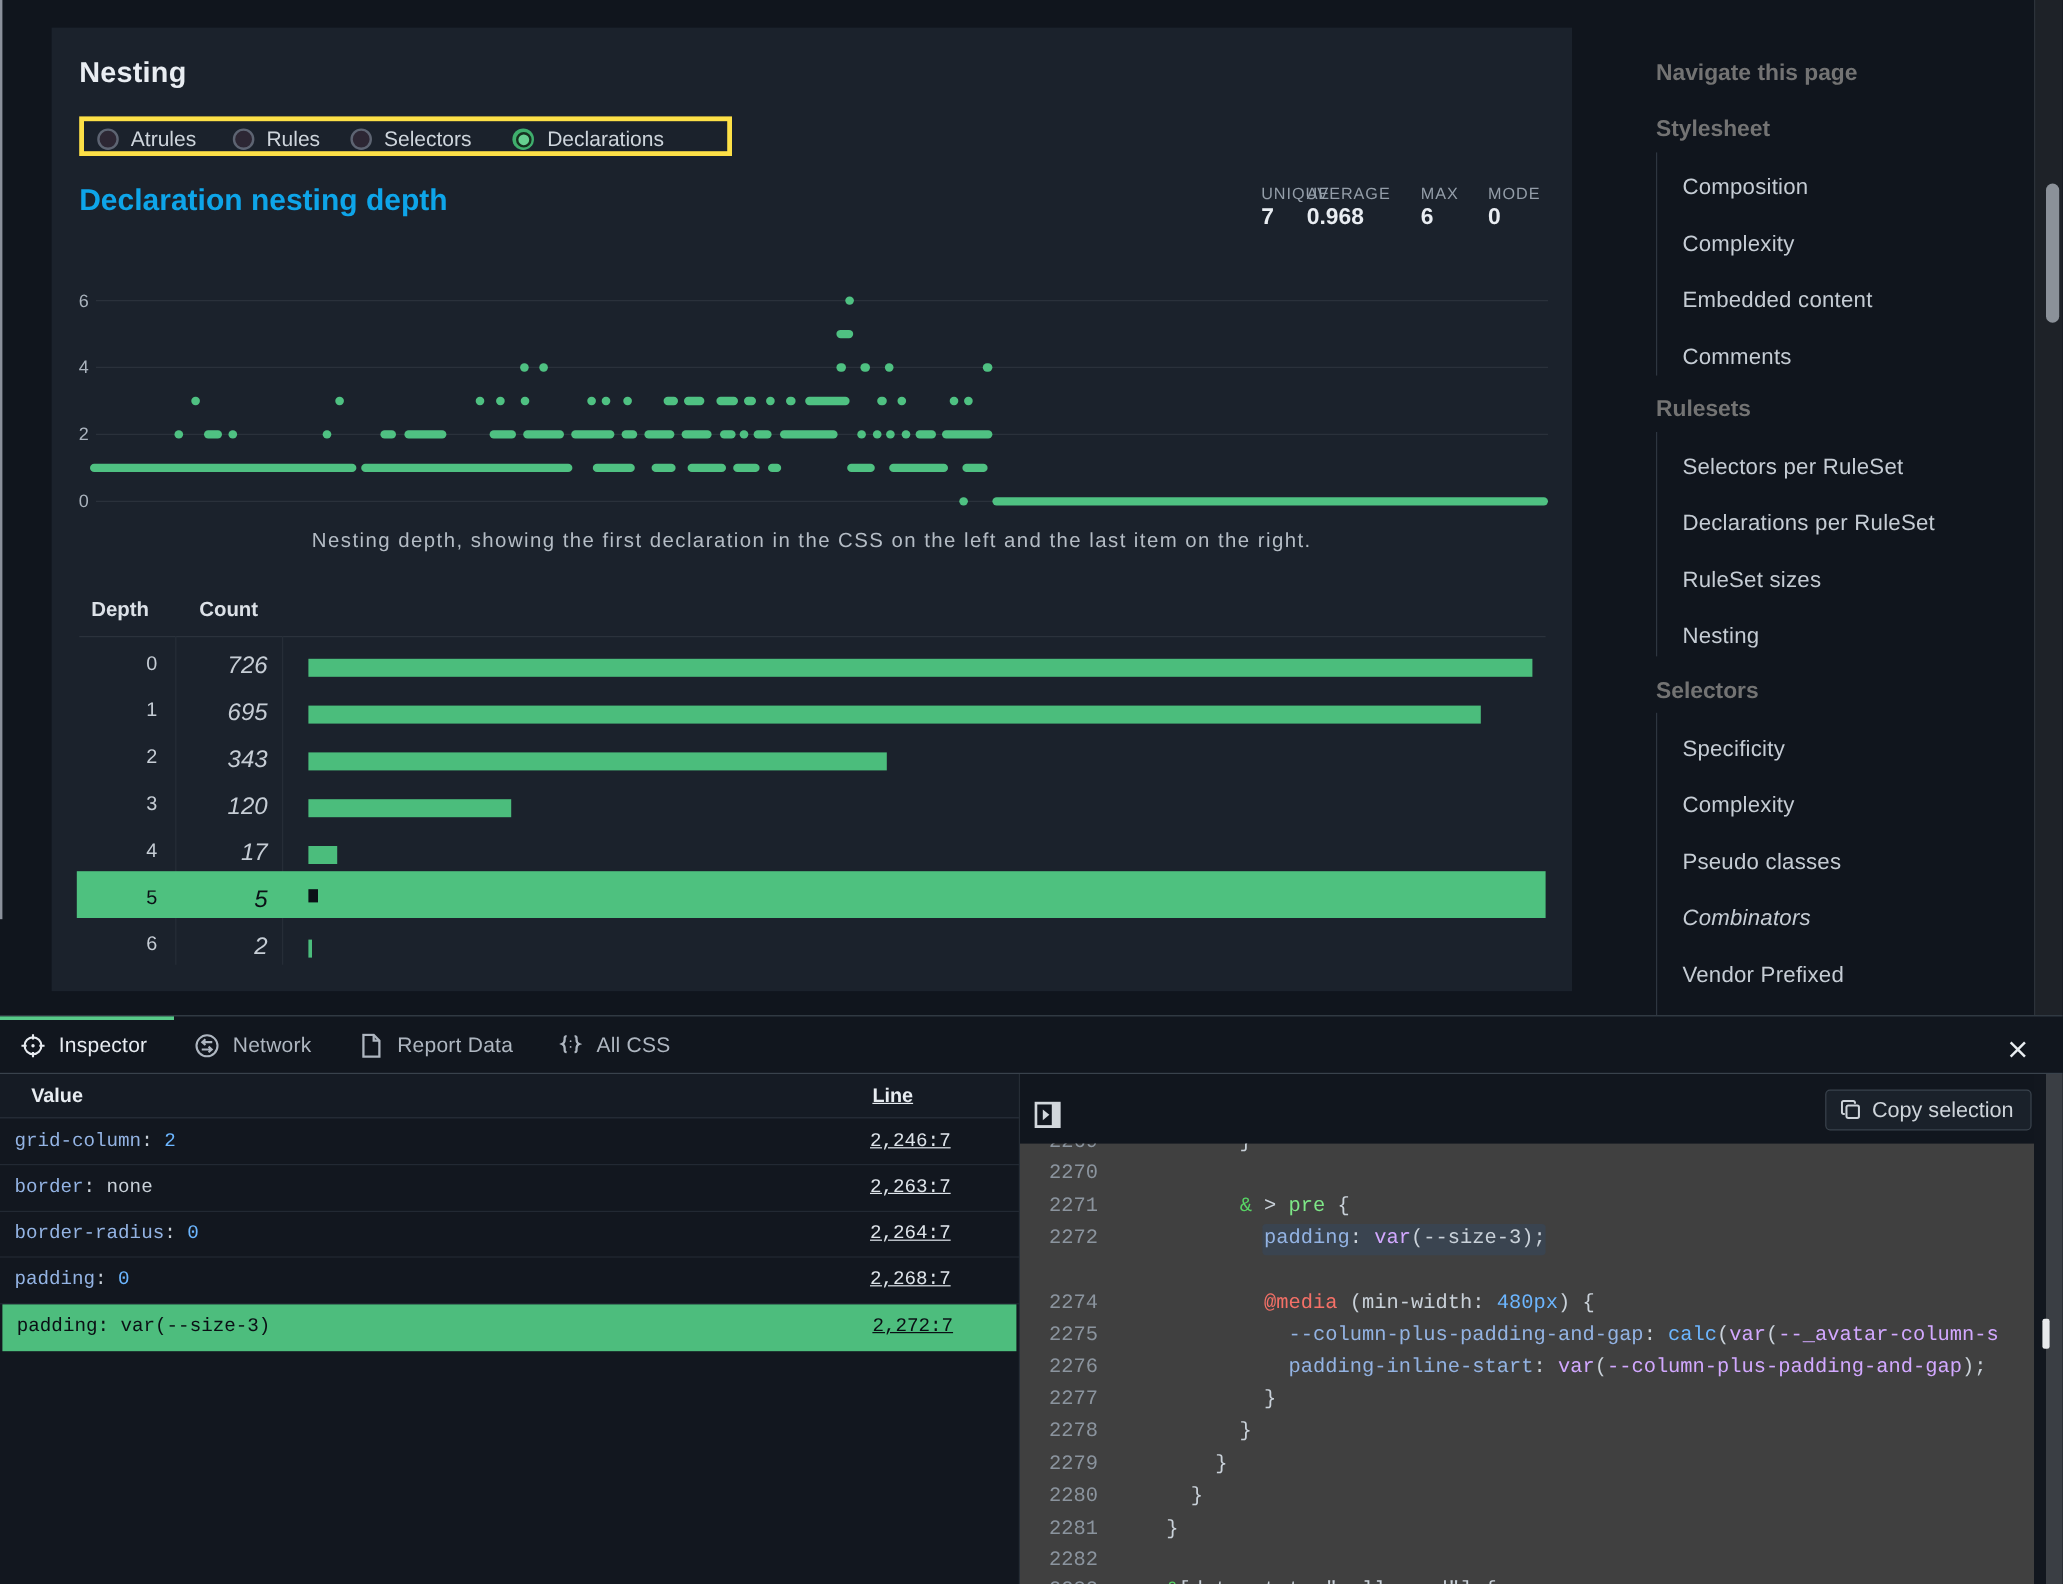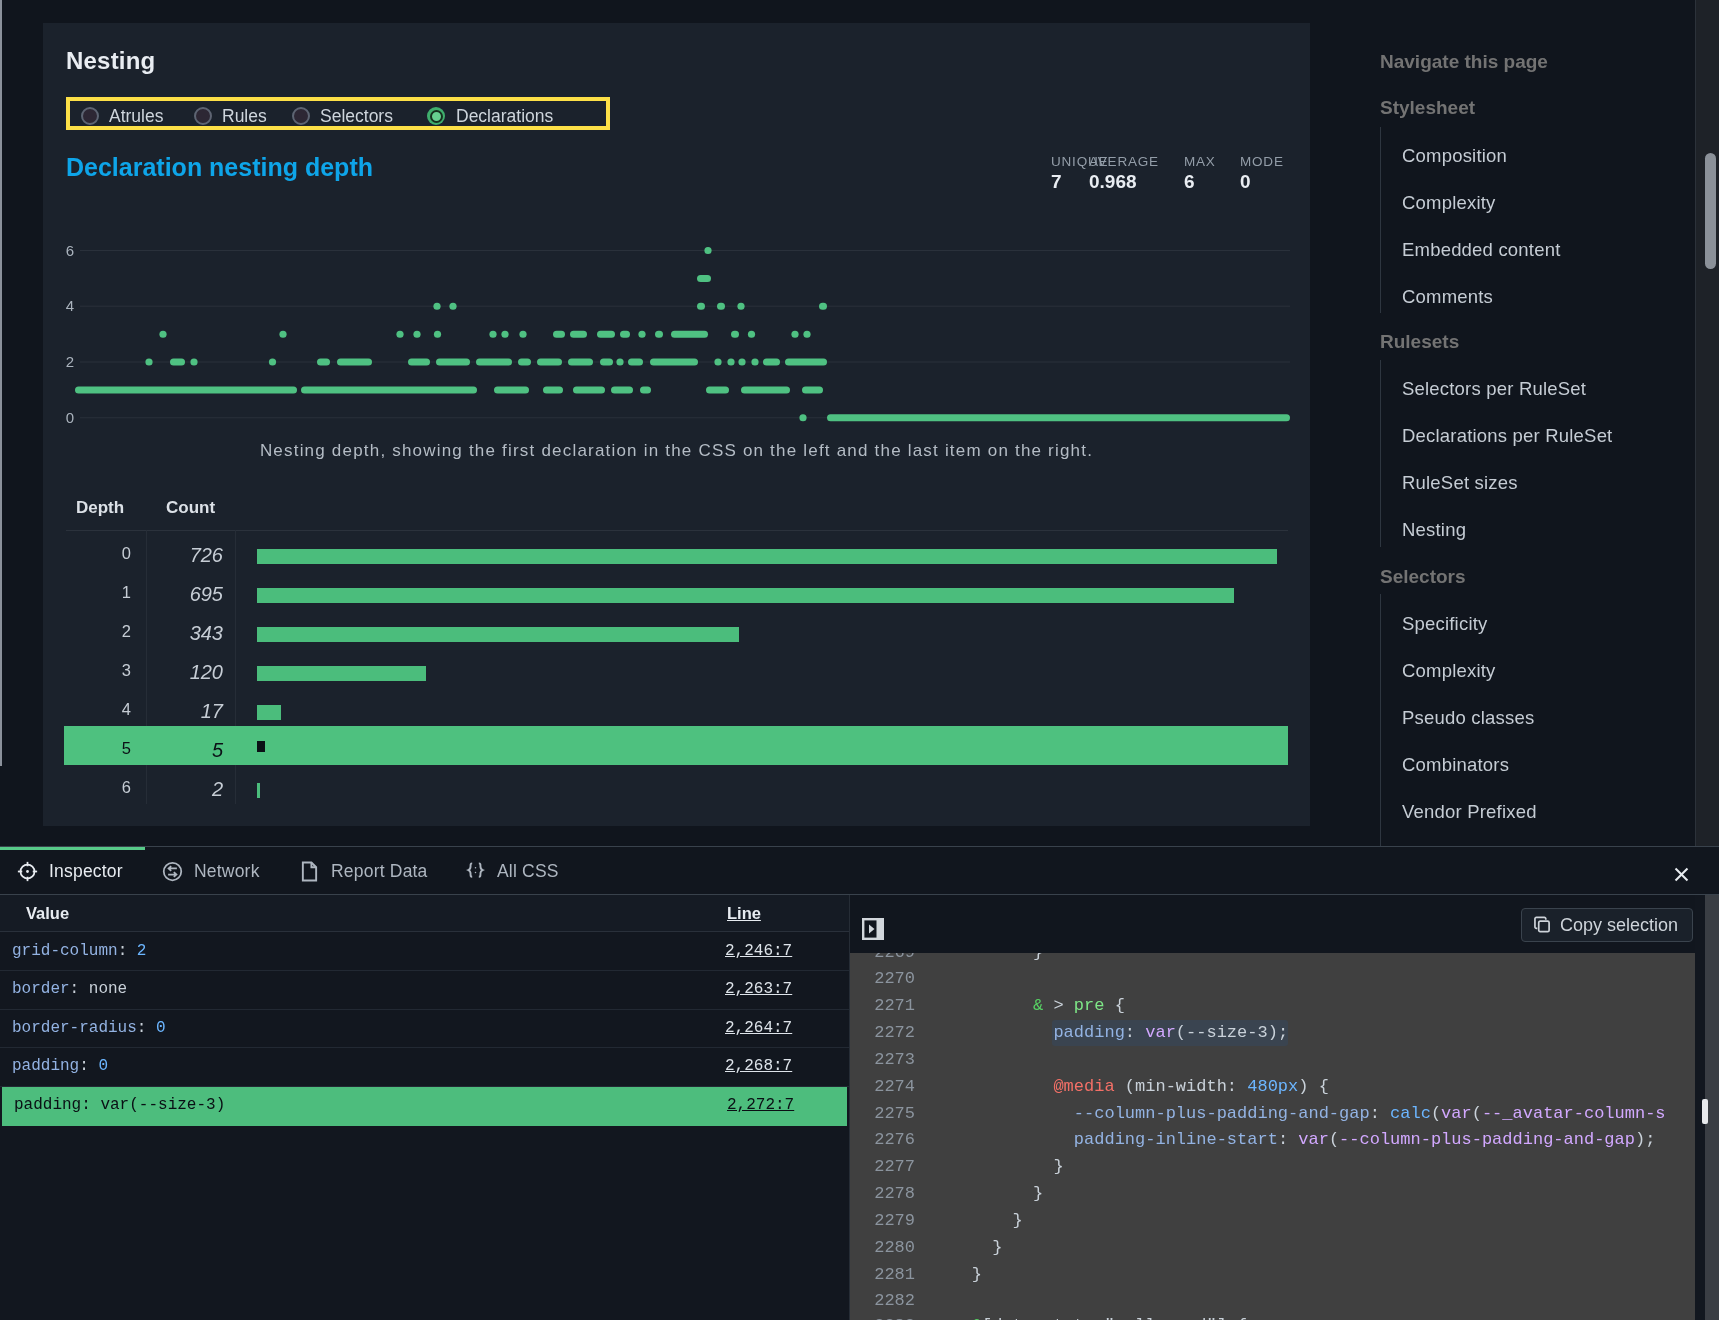--- a/index.html
+++ b/index.html
@@ -253,21 +253,21 @@
     <div class="nav-group" style="top:360px; height:187px;"></div>
     <div class="nav-item" style="top:378px;">Selectors per RuleSet</div>
     <div class="nav-item" style="top:425px;">Declarations per RuleSet</div>
     <div class="nav-item" style="top:472px;">RuleSet sizes</div>
     <div class="nav-item" style="top:519px;">Nesting</div>
     <div class="nav-h" style="top:566px;">Selectors</div>
     <div class="nav-group" style="top:594px; height:252px;"></div>
     <div class="nav-item" style="top:613px;">Specificity</div>
     <div class="nav-item" style="top:660px;">Complexity</div>
     <div class="nav-item" style="top:707px;">Pseudo classes</div>
-    <div class="nav-item" style="top:754px;">Combinators</div>
+    <div class="nav-item" style="top:754px;font-style:italic;">Combinators</div>
     <div class="nav-item" style="top:801px;">Vendor Prefixed</div>
   </div>
 
   <div id="sb-top">
     <div class="thumb"></div>
   </div>
 
   <div id="bottom">
     <div id="tabbar">
       <div class="tab active" style="left:17px;">
@@ -352,21 +352,20 @@
         </svg>
         <span>Copy selection</span>
       </div>
     </div>
     <div id="codearea">
       <div id="selrect"></div>
       <div class="cl" style="top:-14.5px;"><span class="num">2269</span><span class="src">          }</span></div>
       <div class="cl" style="top:12.3px;"><span class="num">2270</span></div>
       <div class="cl" style="top:39.2px;"><span class="num">2271</span><span class="src">          <span class="grn2">&amp;</span> &gt; <span class="grn3">pre</span> {</span></div>
       <div class="cl" style="top:66px;"><span class="num">2272</span><span class="src">            <span class="prop">padding</span>: <span class="pur">var</span>(--size-3);</span></div>
-      <div class="cl" style="top:92.8px;"><span class="num">2273</span></div>
       <div class="cl" style="top:119.7px;"><span class="num">2274</span><span class="src">            <span class="red">@media</span> (min-width: <span class="blu">480px</span>) {</span></div>
       <div class="cl" style="top:146.5px;"><span class="num">2275</span><span class="src">              <span class="prop">--column-plus-padding-and-gap</span>: <span class="blu">calc</span>(<span class="pur">var</span>(<span class="pur">--_avatar-column-s</span></span></div>
       <div class="cl" style="top:173.3px;"><span class="num">2276</span><span class="src">              <span class="prop">padding-inline-start</span>: <span class="pur">var</span>(<span class="pur">--column-plus-padding-and-gap</span>);</span></div>
       <div class="cl" style="top:200.2px;"><span class="num">2277</span><span class="src">            }</span></div>
       <div class="cl" style="top:227px;"><span class="num">2278</span><span class="src">          }</span></div>
       <div class="cl" style="top:253.8px;"><span class="num">2279</span><span class="src">        }</span></div>
       <div class="cl" style="top:280.7px;"><span class="num">2280</span><span class="src">      }</span></div>
       <div class="cl" style="top:307.5px;"><span class="num">2281</span><span class="src">    }</span></div>
       <div class="cl" style="top:334.3px;"><span class="num">2282</span></div>
       <div class="cl" style="top:358.5px;"><span class="num">2283</span><span class="src">    <span class="grn2">&amp;</span>[data-state="collapsed"] {</span></div>

